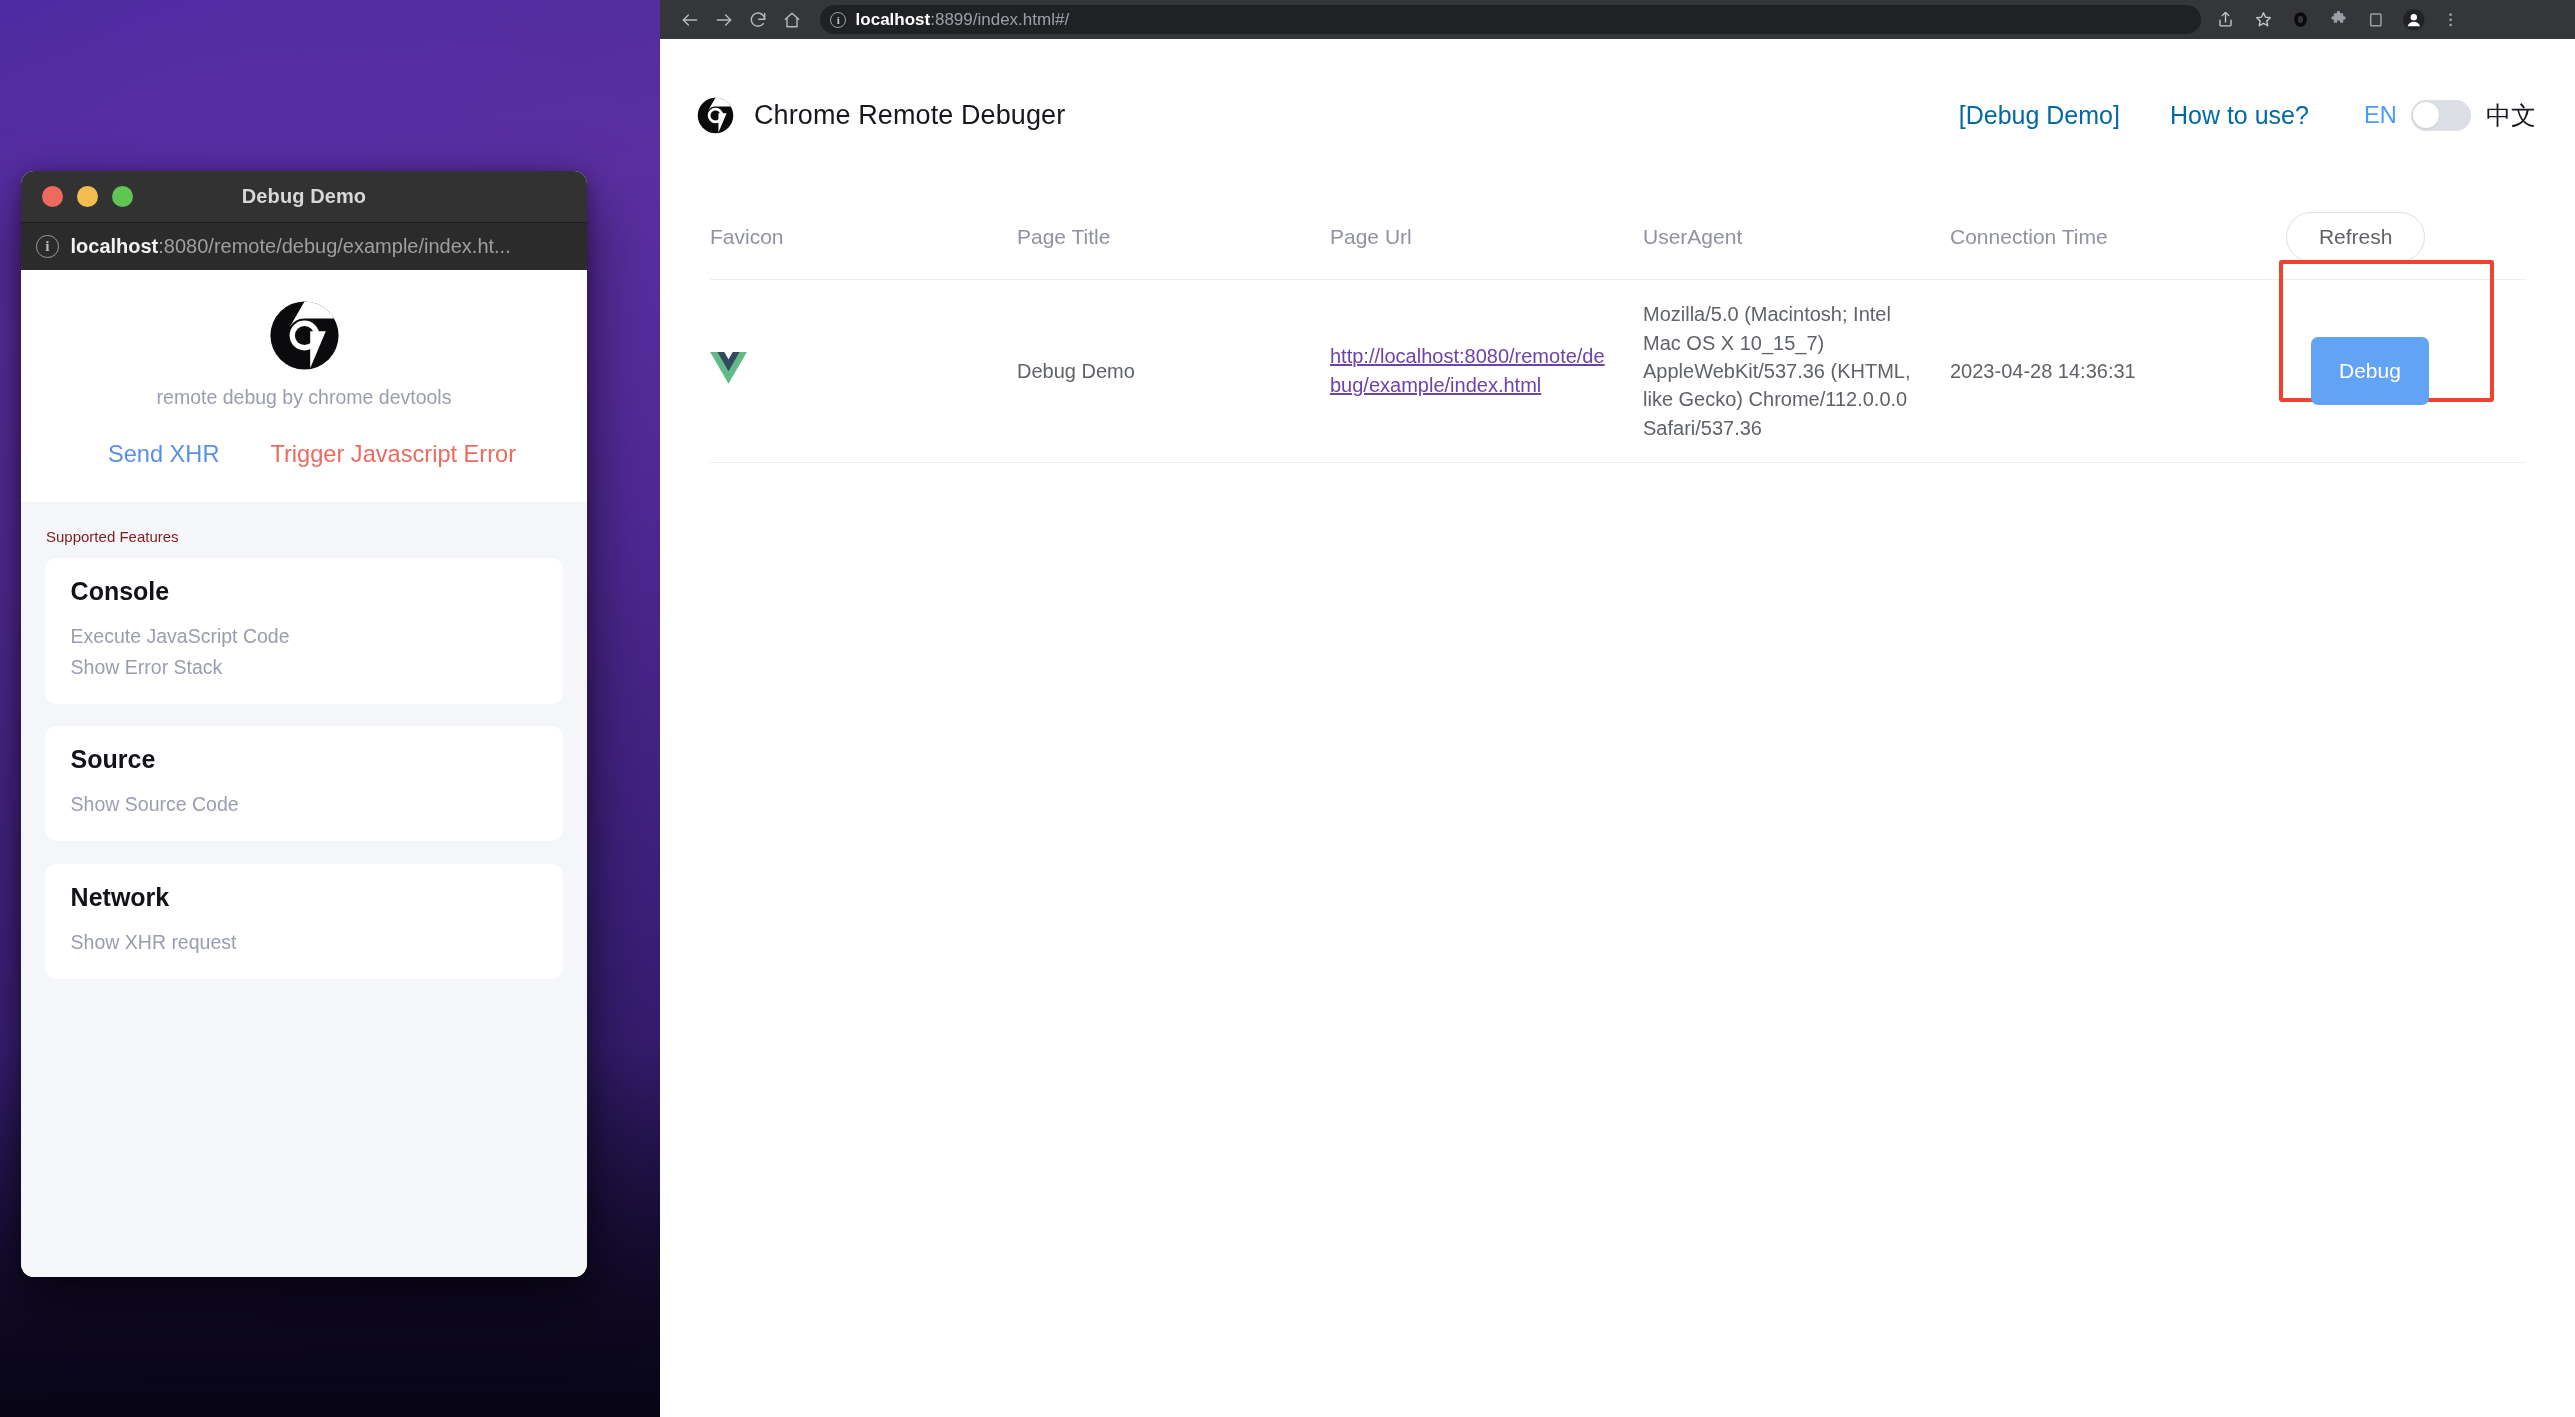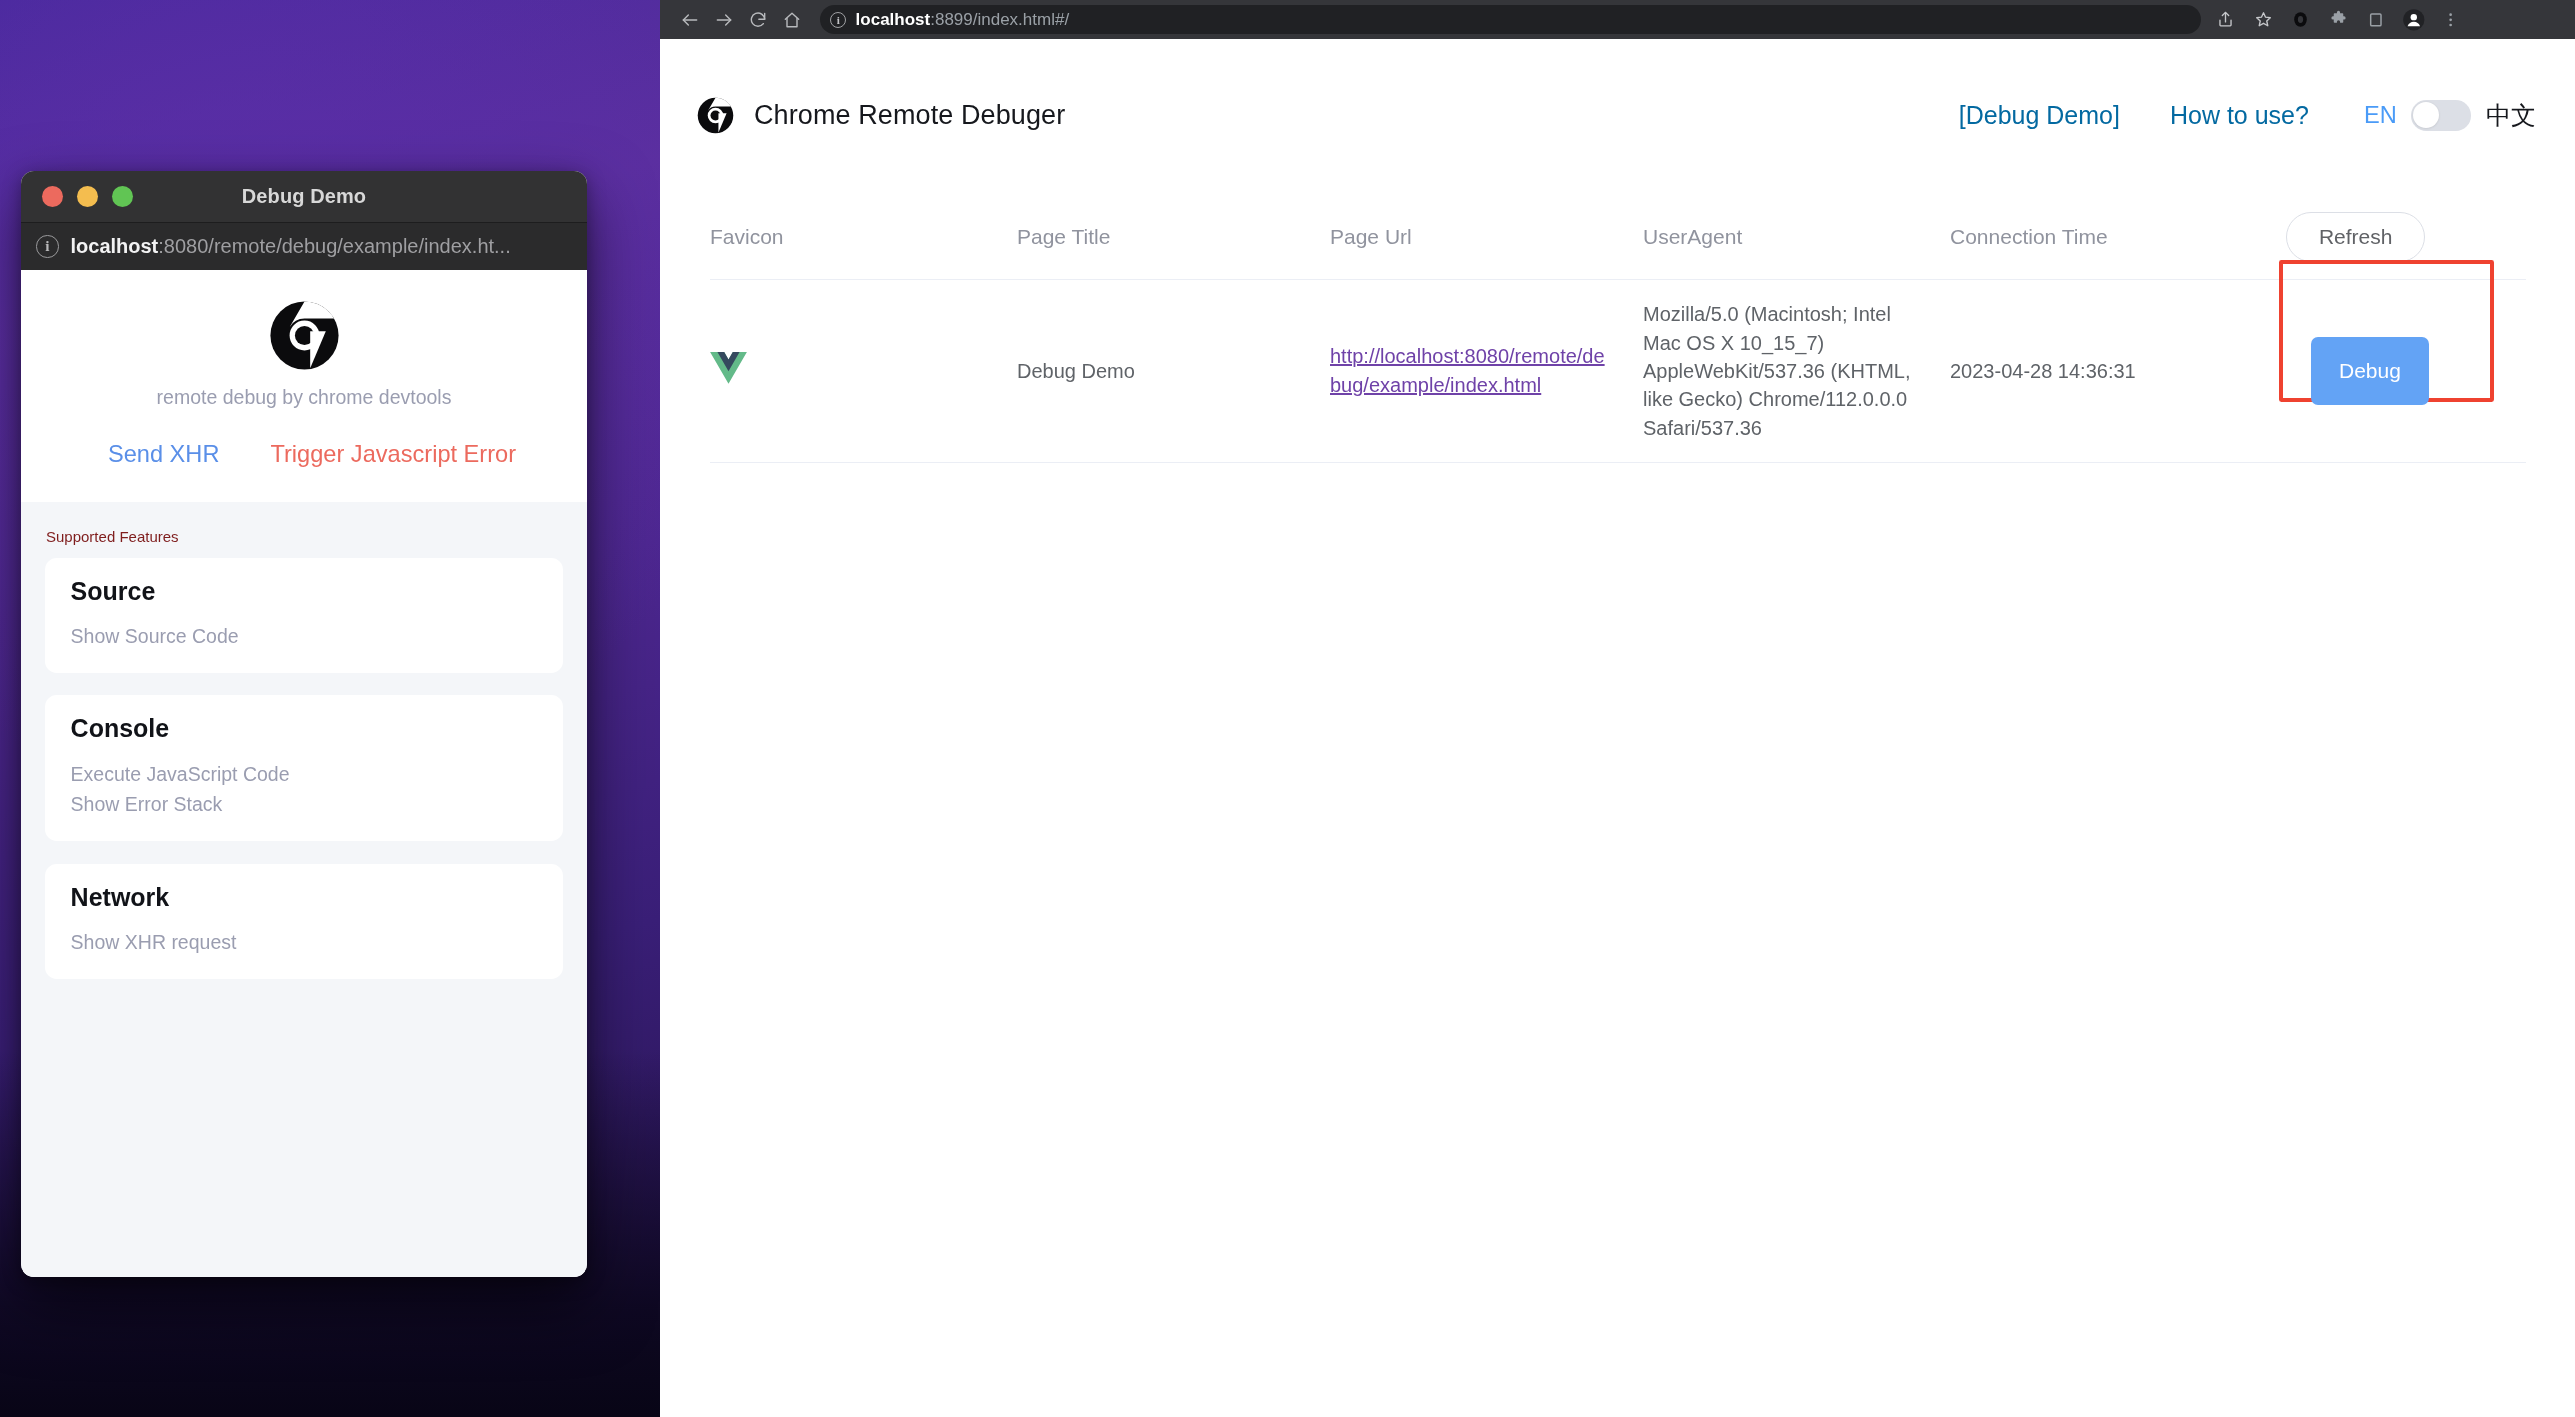--- a/index.html
+++ b/index.html
@@ -248,28 +248,28 @@
       <div id="demo-actions">
         <a href="#" class="lnk-blue">Send XHR</a>
         <a href="#" class="lnk-red">Trigger Javascript Error</a>
       </div>
     </div>
 
     <div id="features-label">Supported Features</div>
 
 
     <div class="feature-card">
-      <h3>Source</h3>
-      <div class="fitem">Show Source Code</div>
-    </div>
-
-    <div class="feature-card">
       <h3>Console</h3>
       <div class="fitem">Execute JavaScript Code</div>
       <div class="fitem">Show Error Stack</div>
+    </div>
+
+    <div class="feature-card">
+      <h3>Source</h3>
+      <div class="fitem">Show Source Code</div>
     </div>
 
     <div class="feature-card">
       <h3>Network</h3>
       <div class="fitem">Show XHR request</div>
     </div>
 
   </div>
 </div>
 

